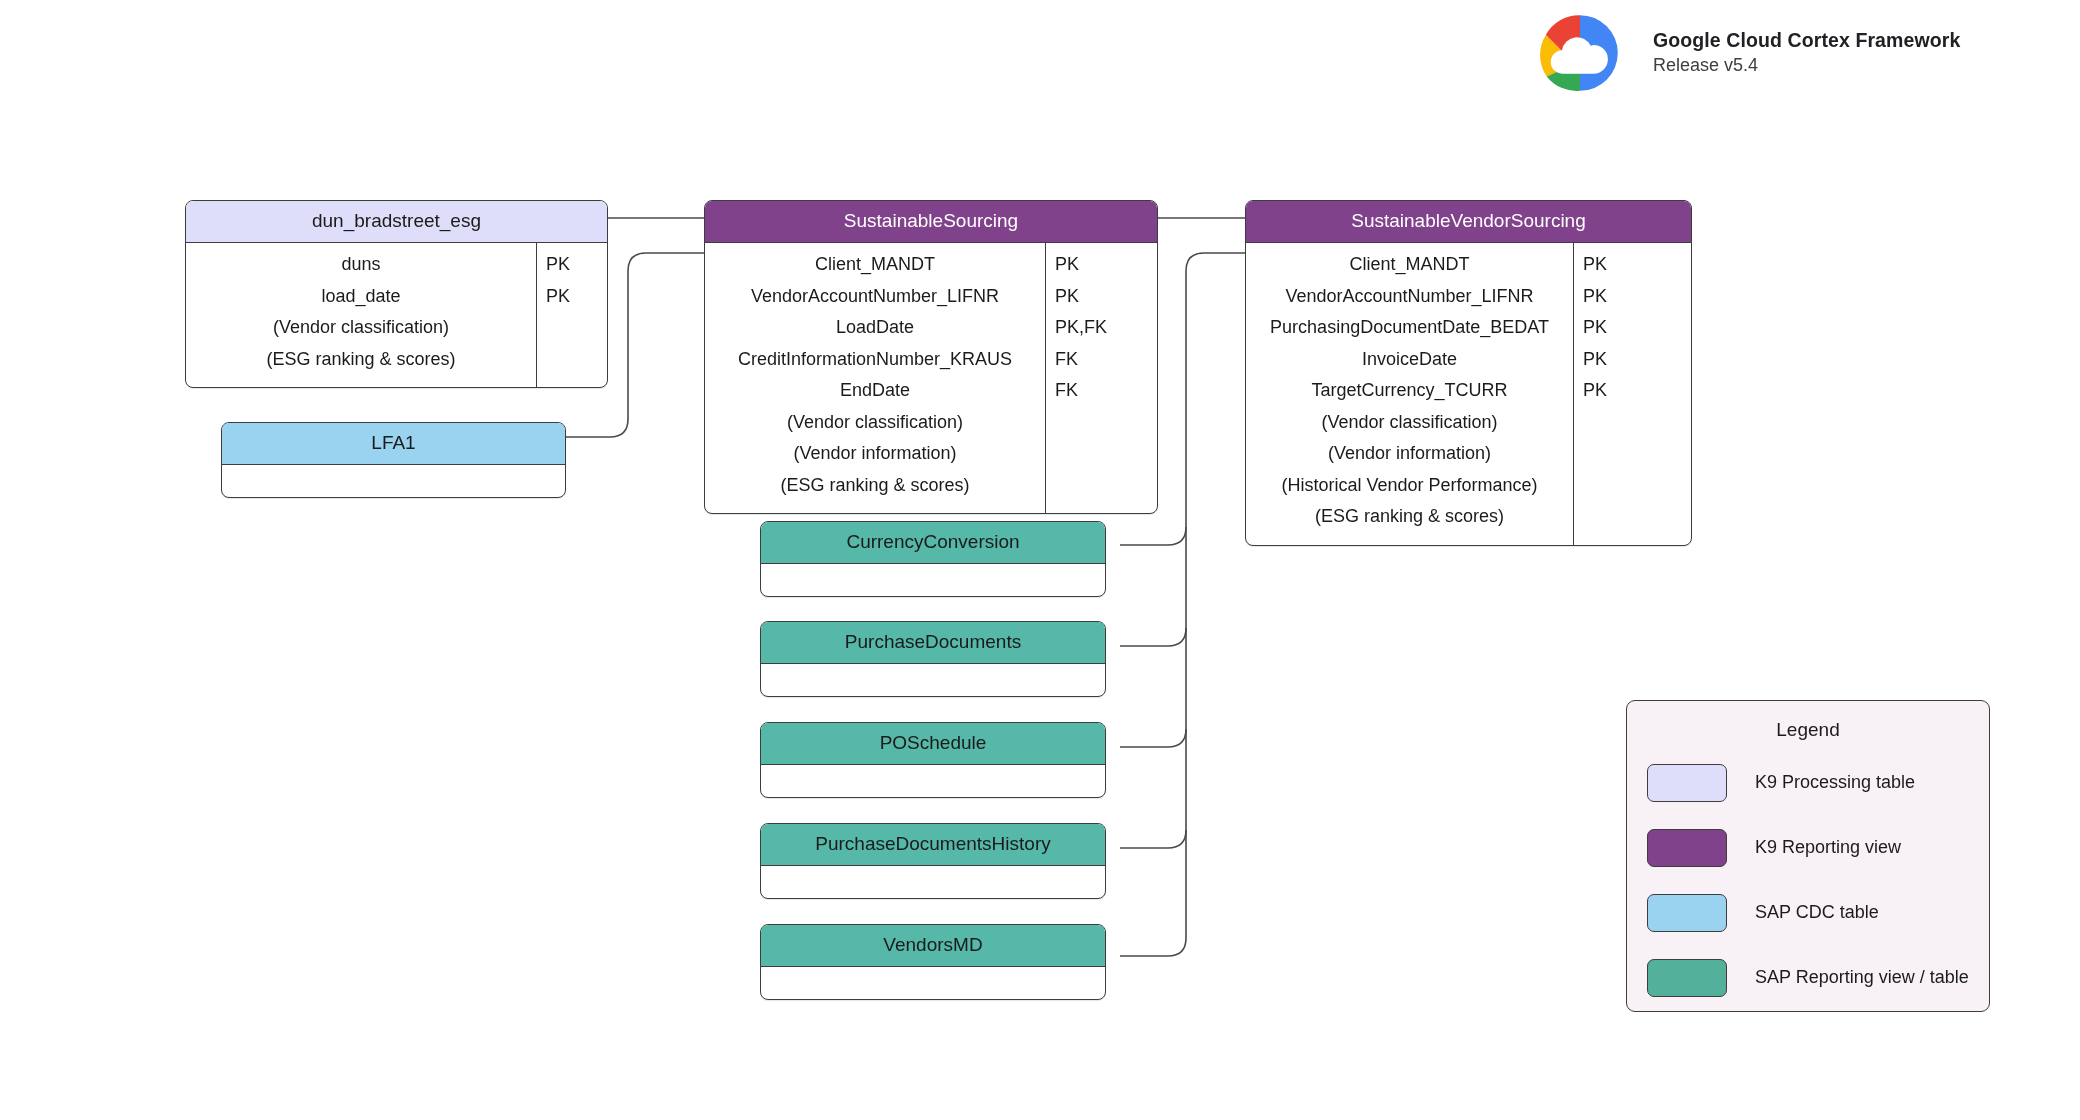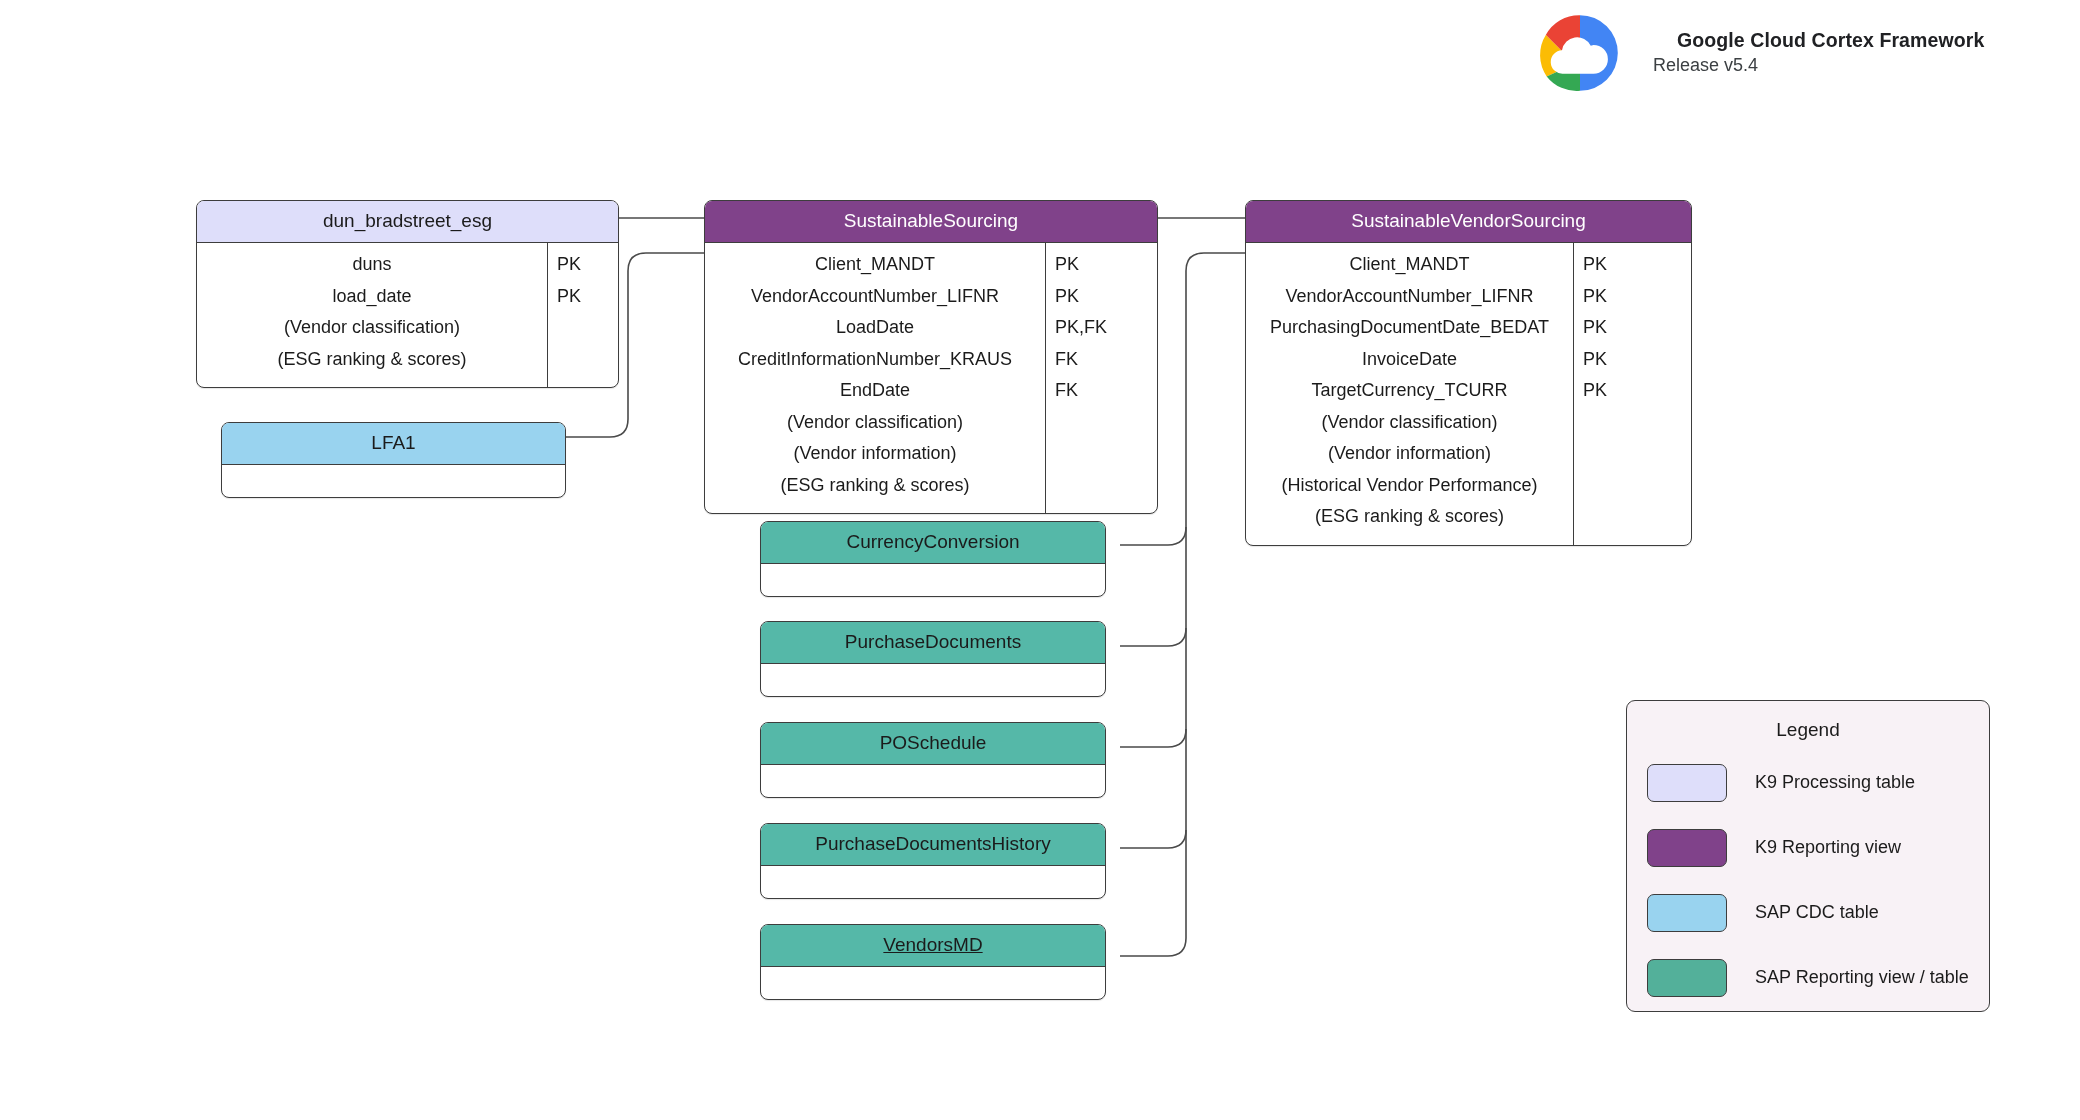--- a/index.html
+++ b/index.html
@@ -27,21 +27,20 @@
     align-items: center;
     gap: 18px;
   }
   .brand-logo { width: 110px; height: 90px; display: block; }
   .brand-text { line-height: 1.32; }
   .brand-title {
     font-size: 19.5px;
     font-weight: bold;
     color: #202124;
     letter-spacing: 0.1px;
-    margin-left: 24px;
   }
   .brand-release {
     font-size: 18px;
     font-weight: normal;
     color: #3c4043;
   }
 
   
   .wires {
     position: absolute;
@@ -172,21 +171,21 @@
 
   <path d="M 1120 545 L 1168 545 Q 1186 545 1186 527"></path>
 
   <path d="M 1120 646 L 1168 646 Q 1186 646 1186 628"></path>
 
   <path d="M 1120 747 L 1168 747 Q 1186 747 1186 729"></path>
 
   <path d="M 1120 848 L 1168 848 Q 1186 848 1186 830"></path>
 </svg>
 
-<div class="entity type-k9table" style="left:196px; top:200px; width:423px;">
+<div class="entity type-k9table" style="left:185px; top:200px; width:423px;">
   <div class="entity-title">dun_bradstreet_esg</div>
   <div class="entity-body">
     <div class="col-fields">
       <div class="field-row">duns</div>
       <div class="field-row">load_date</div>
       <div class="field-row">(Vendor classification)</div>
       <div class="field-row">(ESG ranking &amp; scores)</div>
     </div>
     <div class="col-keys" style="width:71px;">
       <div class="key-row">PK</div>
@@ -279,21 +278,21 @@
   </div>
 </div>
 
 <div class="entity type-sapview empty" style="left:760px; top:823px; width:346px;">
   <div class="entity-title">PurchaseDocumentsHistory</div>
   <div class="entity-body">
     <div class="col-fields"></div>
   </div>
 </div>
 
-<div class="entity type-sapview empty" style="left:760px; top:924px; width:346px;text-decoration:underline;">
+<div class="entity type-sapview empty" style="left:760px; top:924px; width:346px;">
   <div class="entity-title">VendorsMD</div>
   <div class="entity-body">
     <div class="col-fields"></div>
   </div>
 </div>
 
 <div class="legend">
   <div class="legend-title">Legend</div>
 
   <div class="legend-row">

